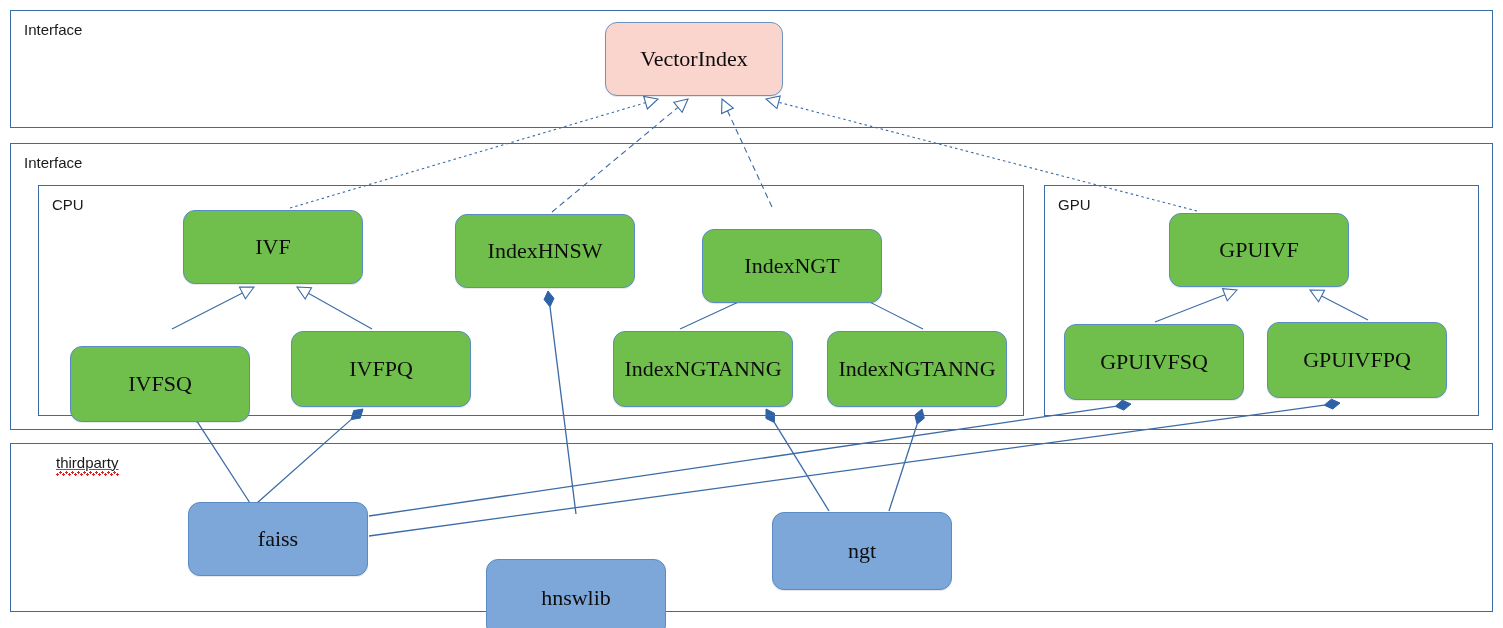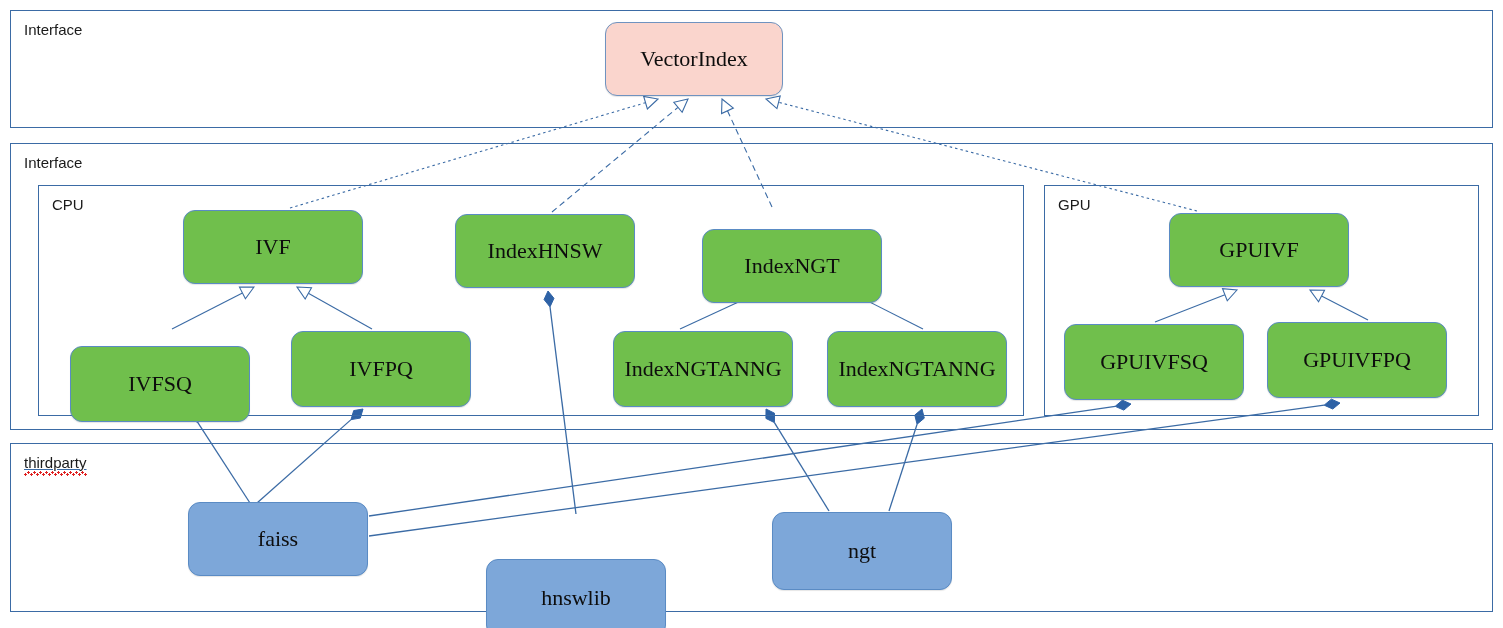--- a/index.html
+++ b/index.html
@@ -27,20 +27,21 @@
     font-family: "Liberation Sans", sans-serif;
     font-size: 15px;
     color: #1a1a1a;
     white-space: nowrap;
     line-height: 1;
   }
   .group-label.misspelled {
     text-decoration: underline;
     text-decoration-color: #3b6ba5;
     text-decoration-thickness: 1px;
+    margin-left: 32px;
   }
   .squiggle {
     position: absolute;
     left: 0;
     right: 0;
     bottom: -6px;
     height: 5px;
     background-image:
       radial-gradient(circle at 1.5px 3.5px, #e02020 1.2px, transparent 1.4px),
       radial-gradient(circle at 4.5px 1.5px, #e02020 1.2px, transparent 1.4px);

